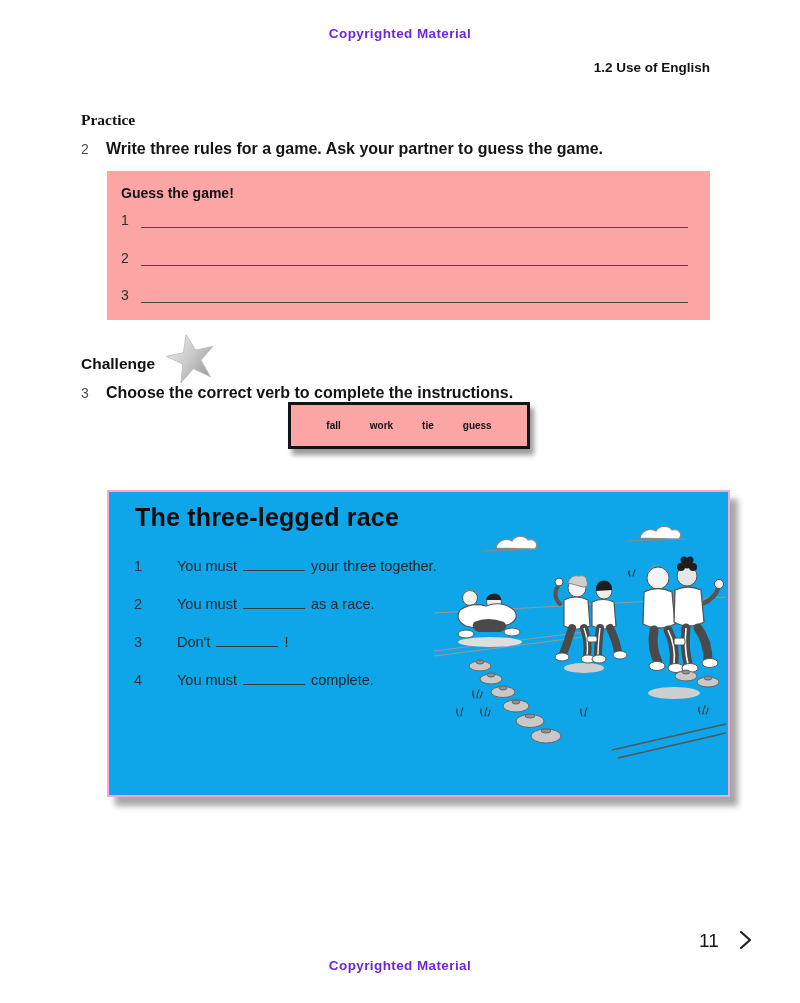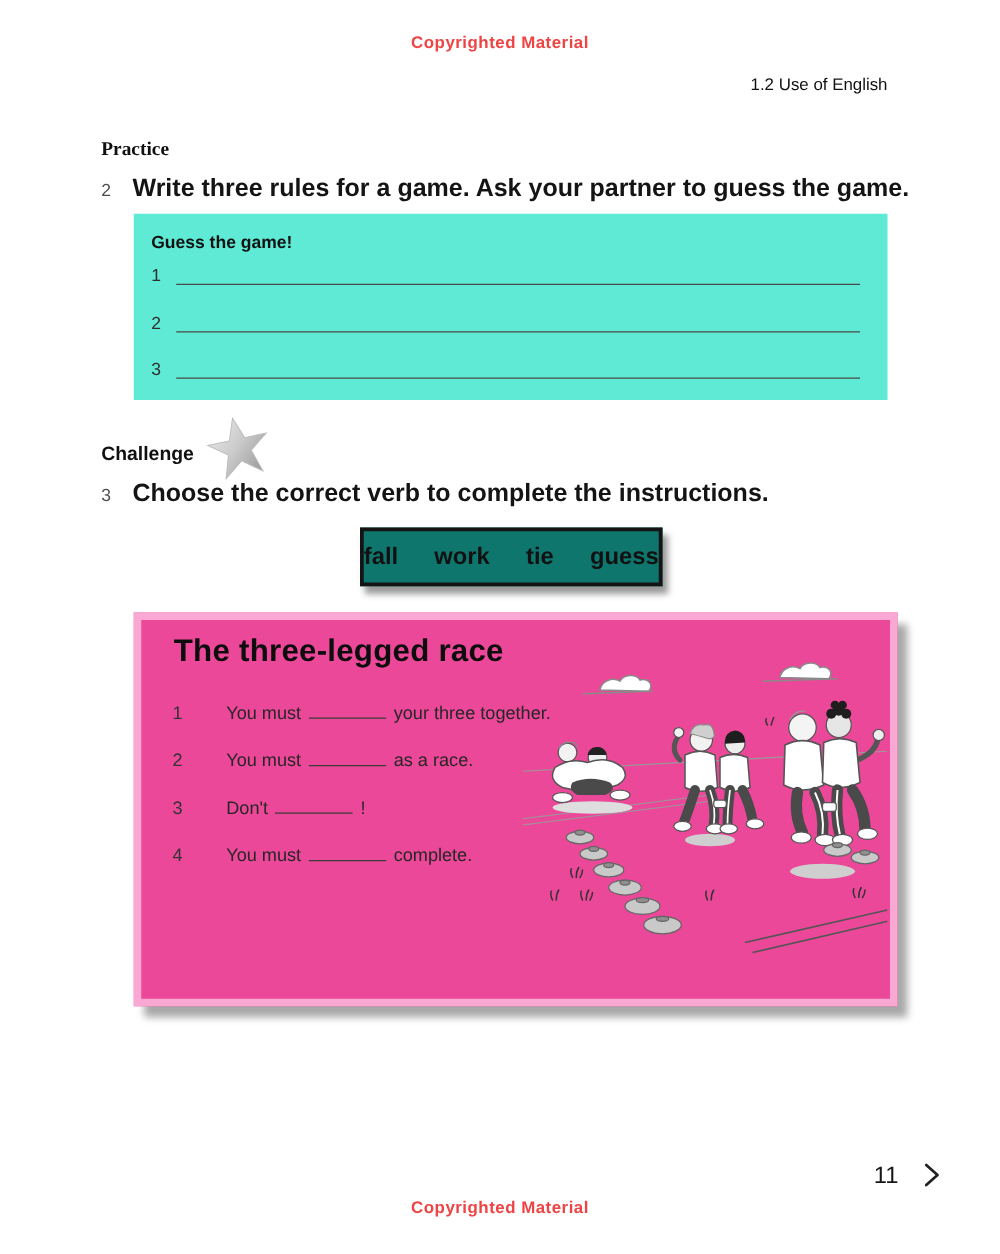--- a/index.html
+++ b/index.html
@@ -1,47 +1,47 @@
 <!DOCTYPE html>
 <html><head>
 <meta charset="utf-8">
 <style>
   html,body{margin:0;padding:0;background:#fff;}
   .page{
     position:relative;width:800px;height:1003px;background:#ffffff;
     font-family:"Liberation Sans", sans-serif;color:#1d1d1d;overflow:hidden;
   }
   .copyright{position:absolute;left:0;width:100%;text-align:center;
-    color:#ef4444;font-weight:bold;font-size:13.5px;letter-spacing:.4px;}
+    color:#6d28d9;font-weight:bold;font-size:13.5px;letter-spacing:.4px;}
   .copy-top{top:26px;}
   .copy-bottom{top:958px;}
-  .section-label{position:absolute;top:60px;right:90px;font-weight:normal;font-size:13.5px;color:#111;}
+  .section-label{position:absolute;top:60px;right:90px;font-weight:bold;font-size:13.5px;color:#111;}
   .h-bold{position:absolute;left:81px;margin:0;font-size:15.5px;font-weight:bold;color:#101010;}
   .practice-heading{top:111px;font-family:Liberation Serif, serif;}
   .challenge-heading{top:355px;}
   .question{position:absolute;left:81px;display:flex;align-items:baseline;}
   #q2{top:140px;} #q3{top:384px;}
   .qnum{width:25px;flex:0 0 25px;color:#4d4d4d;font-size:14px;}
-  .qtext{font-weight:bold;font-size:20px;color:#141414;}
-  
-  .guess-box{position:absolute;left:107px;top:171px;width:603px;height:149px;background:#5eead4;}
+  .qtext{font-weight:bold;font-size:16px;color:#141414;}
+  
+  .guess-box{position:absolute;left:107px;top:171px;width:603px;height:149px;background:#fca5a5;}
   .guess-title{position:absolute;left:14px;top:14px;font-weight:bold;font-size:14px;color:#111;}
   .write-line{position:absolute;left:14px;right:22px;display:flex;align-items:flex-end;}
   .wl-1{top:40px;} .wl-2{top:78px;} .wl-3{top:115px;}
   .wl-num{width:17px;font-size:14px;color:#2e2e2e;}
   .wl-rule{flex:1;height:16px;border-bottom:1.2px solid #4a4a4a;margin-left:3px;}
   .star-icon{position:absolute;left:162px;top:332px;}
   
-  .word-bank{position:absolute;left:288px;top:422px;width:236px;height:41px;
-    border:3px solid #141414;background:#0f766e;box-shadow:4px 6px 5px rgba(0,0,0,.40);
+  .word-bank{position:absolute;left:288px;top:402px;width:236px;height:41px;
+    border:3px solid #141414;background:#fca5a5;box-shadow:4px 6px 5px rgba(0,0,0,.40);
     display:flex;align-items:center;justify-content:center;gap:29px;
-    font-weight:bold;font-size:19px;color:#111;}
+    font-weight:bold;font-size:10px;color:#111;}
   
   .race-card{position:absolute;left:107px;top:490px;width:599px;height:303px;
-    border:6px solid #f9a8d4;background:#ec4899;box-shadow:8px 9px 6px rgba(0,0,0,.35);}
+    border:2px solid #f9a8d4;background:#0ea5e9;box-shadow:8px 9px 6px rgba(0,0,0,.35);padding-left:20px;}
   .race-title{position:absolute;left:26px;top:11px;margin:0;font-size:25px;font-weight:800;
     letter-spacing:.2px;color:#0d0d0d;}
   .sentence{position:absolute;left:25px;display:flex;align-items:baseline;font-size:14.5px;color:#262626;}
   .s-1{top:66px;} .s-2{top:104px;} .s-3{top:142px;} .s-4{top:180px;}
   .s-num{width:43px;flex:0 0 43px;color:#333;}
   .blank{display:inline-block;width:62px;height:12px;border-bottom:1.4px solid #3a3a3a;margin:0 6px;}
   .race-illustration{position:absolute;right:2px;top:26px;}
   
   .page-num{position:absolute;left:699px;top:930px;font-size:19px;color:#161616;}
   .next-chevron{position:absolute;left:736px;top:929px;cursor:pointer;}

